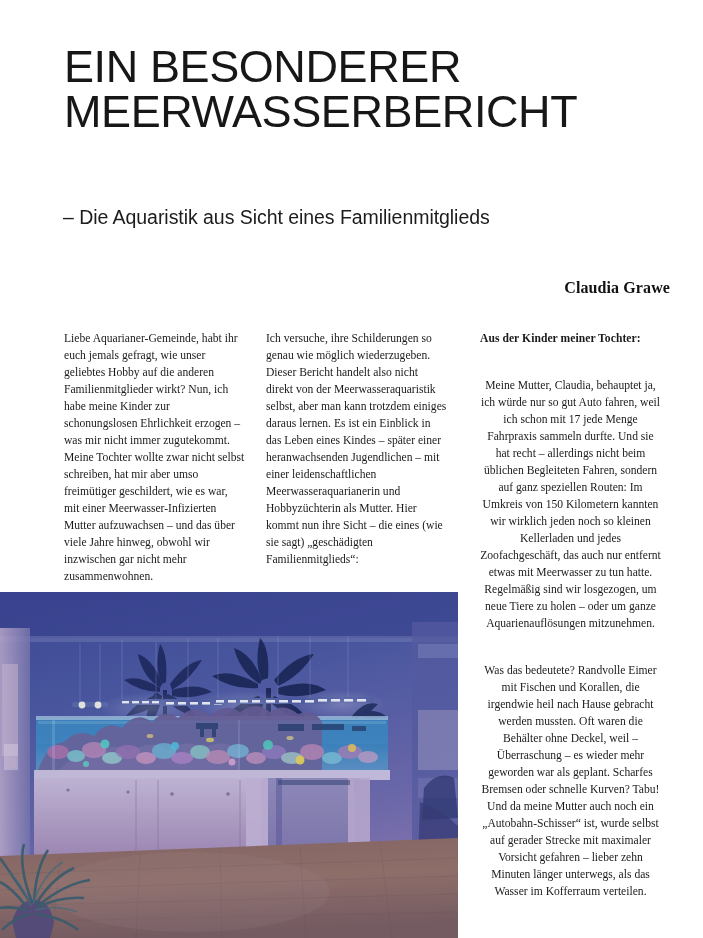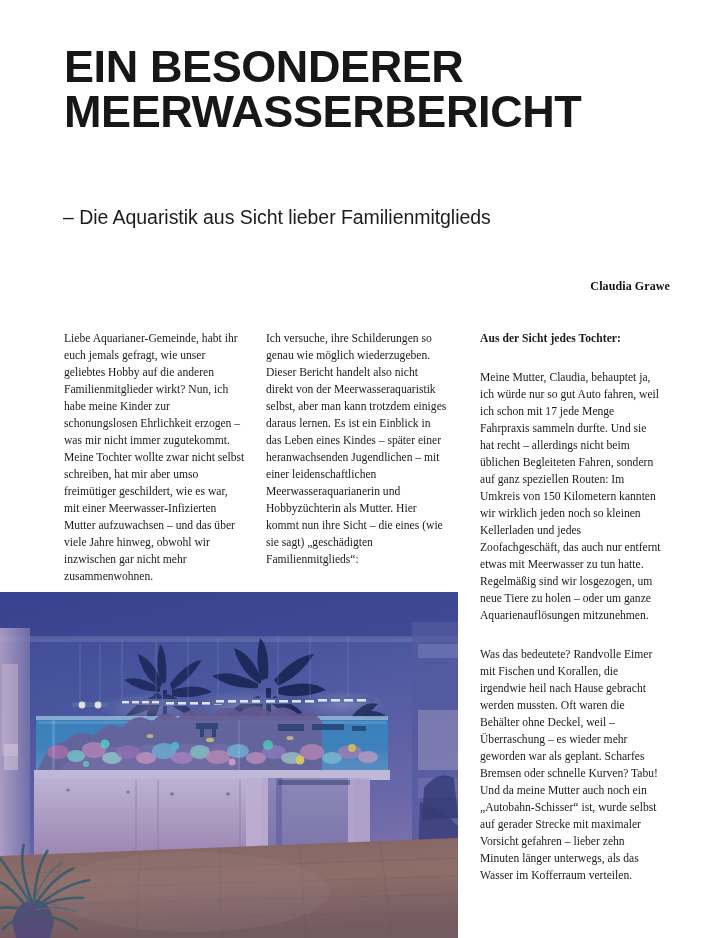--- a/index.html
+++ b/index.html
@@ -16,62 +16,62 @@
 
   
   .headline {
     position:absolute;
     left:64px; top:44px; width:620px;
     font-family:"Liberation Sans", sans-serif;
     font-size:45px;
     line-height:1.0;
     letter-spacing:-0.4px;
     color:#171717;
-    font-weight:700;
+    font-weight:400;
   }
   .headline .line1 { display:block; }
   .headline .line2 { display:block; }
 
   .subtitle {
     position:absolute;
     left:63px; top:206px; width:620px;
     font-family:"Liberation Sans", sans-serif;
     font-size:19.5px;
     letter-spacing:-0.05px;
     color:#1c1c1c;
   }
 
   
   .author {
     position:absolute;
     left:280px; top:279px; width:390px;
     text-align:right;
     font-family:"Liberation Serif", serif;
     font-weight:bold;
-    font-size:12px;
+    font-size:16px;
     color:#111;
     letter-spacing:0.1px;
   }
 
   
   .col {
     position:absolute;
     top:330px;
     width:181px;
     font-size:11.6px;
     line-height:17px;
     color:#1a1a1a;
     text-align:left;
   }
   #col1 { left:64px; }
   #col2 { left:266px; }
   #col3 { left:480px; }
 
   .col p { margin:0; }
-  .col p + p { margin-top:22px; }
+  .col p + p { margin-top:30px;text-align:center; }
   .col p.bold { font-weight:bold; letter-spacing:0.05px; }
 
   
   .photo {
     position:absolute;
     left:0; top:592px;
     width:458px; height:346px;
     overflow:hidden;
     background:#30387f;
   }
@@ -80,34 +80,34 @@
 </head>
 <body>
 
 <div class="page">
 
   <h1 class="headline">
     <span class="line1">EIN BESONDERER</span>
     <span class="line2">MEERWASSERBERICHT</span>
   </h1>
 
-  <div class="subtitle">– Die Aquaristik aus Sicht lieber Familienmitglieds</div>
+  <div class="subtitle">– Die Aquaristik aus Sicht eines Familienmitglieds</div>
 
   <div class="author">Claudia Grawe</div>
 
   <div class="col" id="col1">
     <p>Liebe Aquarianer-Gemeinde, habt ihr euch jemals gefragt, wie unser geliebtes Hobby auf die anderen Familienmitglieder wirkt? Nun, ich habe meine Kinder zur schonungslosen Ehrlichkeit erzogen – was mir nicht immer zugutekommt. Meine Tochter wollte zwar nicht selbst schreiben, hat mir aber umso freimütiger geschildert, wie es war, mit einer Meerwasser-Infizierten Mutter aufzuwachsen – und das über viele Jahre hinweg, obwohl wir inzwischen gar nicht mehr zusammenwohnen.</p>
   </div>
 
   <div class="col" id="col2">
     <p>Ich versuche, ihre Schilderungen so genau wie möglich wiederzugeben. Dieser Bericht handelt also nicht direkt von der Meerwasseraquaristik selbst, aber man kann trotzdem einiges daraus lernen. Es ist ein Einblick in das Leben eines Kindes – später einer heranwachsenden Jugendlichen – mit einer leidenschaftlichen Meerwasseraquarianerin und Hobbyzüchterin als Mutter. Hier kommt nun ihre Sicht – die eines (wie sie sagt) „geschädigten Familienmitglieds“:</p>
   </div>
 
   <div class="col" id="col3">
-    <p class="bold">Aus der Sicht jedes Tochter:</p>
+    <p class="bold">Aus der Kinder meiner Tochter:</p>
     <p>Meine Mutter, Claudia, behauptet ja, ich würde nur so gut Auto fahren, weil ich schon mit 17 jede Menge Fahrpraxis sammeln durfte. Und sie hat recht – allerdings nicht beim üblichen Begleiteten Fahren, sondern auf ganz speziellen Routen: Im Umkreis von 150 Kilometern kannten wir wirklich jeden noch so kleinen Kellerladen und jedes Zoofachgeschäft, das auch nur entfernt etwas mit Meerwasser zu tun hatte. Regelmäßig sind wir losgezogen, um neue Tiere zu holen – oder um ganze Aquarienauflösungen mitzunehmen.</p>
     <p>Was das bedeutete? Randvolle Eimer mit Fischen und Korallen, die irgendwie heil nach Hause gebracht werden mussten. Oft waren die Behälter ohne Deckel, weil – Überraschung – es wieder mehr geworden war als geplant. Scharfes Bremsen oder schnelle Kurven? Tabu! Und da meine Mutter auch noch ein „Autobahn-Schisser“ ist, wurde selbst auf gerader Strecke mit maximaler Vorsicht gefahren – lieber zehn Minuten länger unterwegs, als das Wasser im Kofferraum verteilen.</p>
   </div>
 
   <figure class="photo">
     <svg viewBox="0 0 458 346" preserveAspectRatio="none">
       <defs>
         <linearGradient id="wallG" x1="0" y1="0" x2="0.3" y2="1">
           <stop offset="0" stop-color="#3f4a93"></stop>
           <stop offset="0.35" stop-color="#4d5aa0"></stop>

